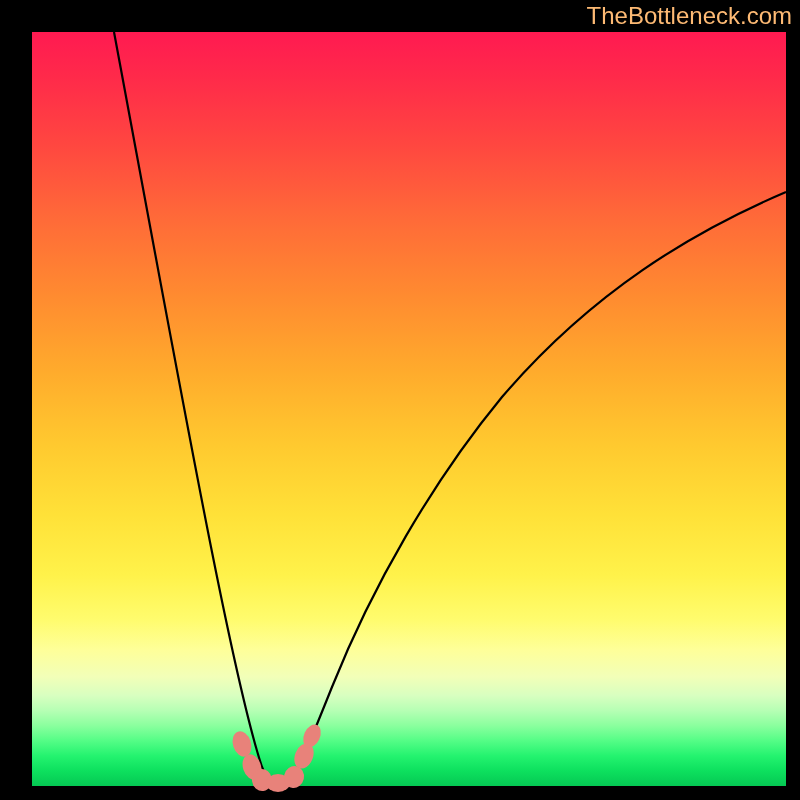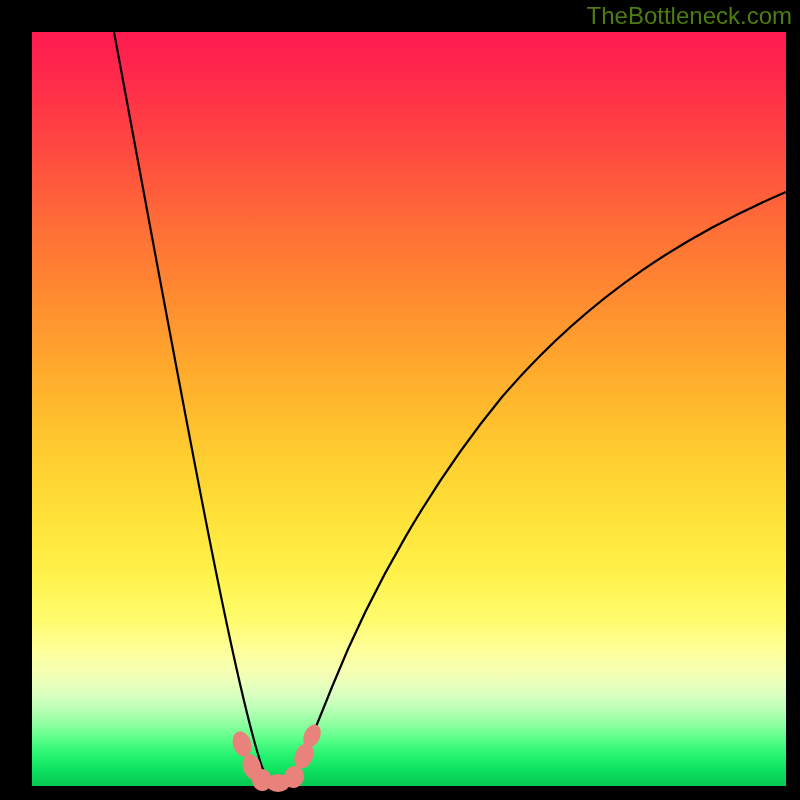--- a/index.html
+++ b/index.html
@@ -16,21 +16,21 @@
     left: 0;
     top: 0;
     width: 800px;
     height: 800px;
     background: #000;
   }
   .watermark {
     position: absolute;
     top: 2px;
     right: 8px;
-    color: #4d7c0f;
+    color: #fdba74;
     font-size: 24px;
     font-weight: 400;
     letter-spacing: 0px;
     z-index: 10;
     user-select: none;
   }
   .plot {
     position: absolute;
     left: 32px;
     top: 32px;

